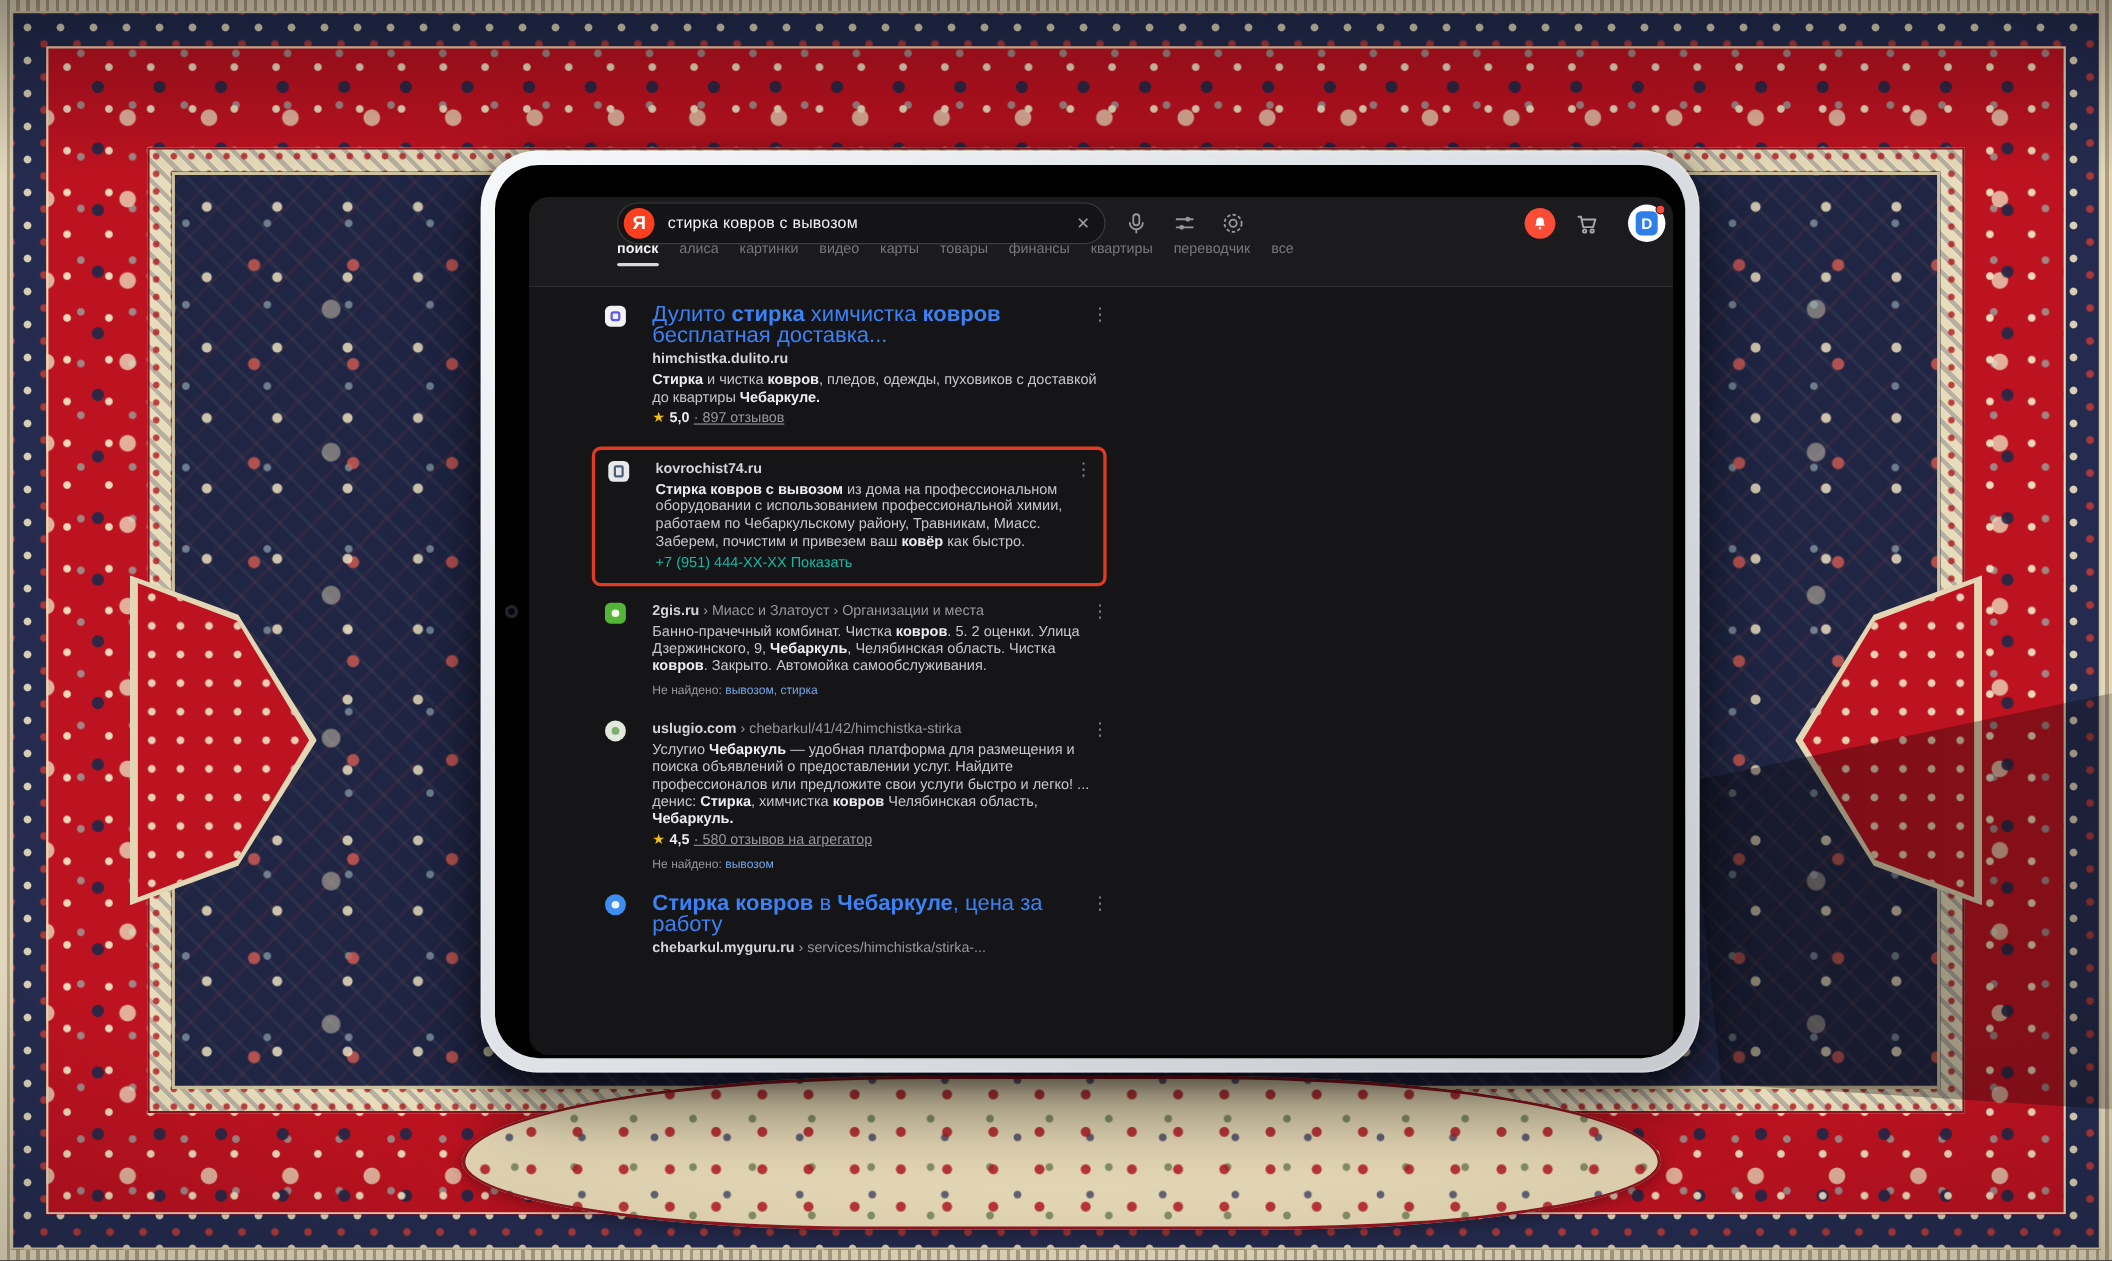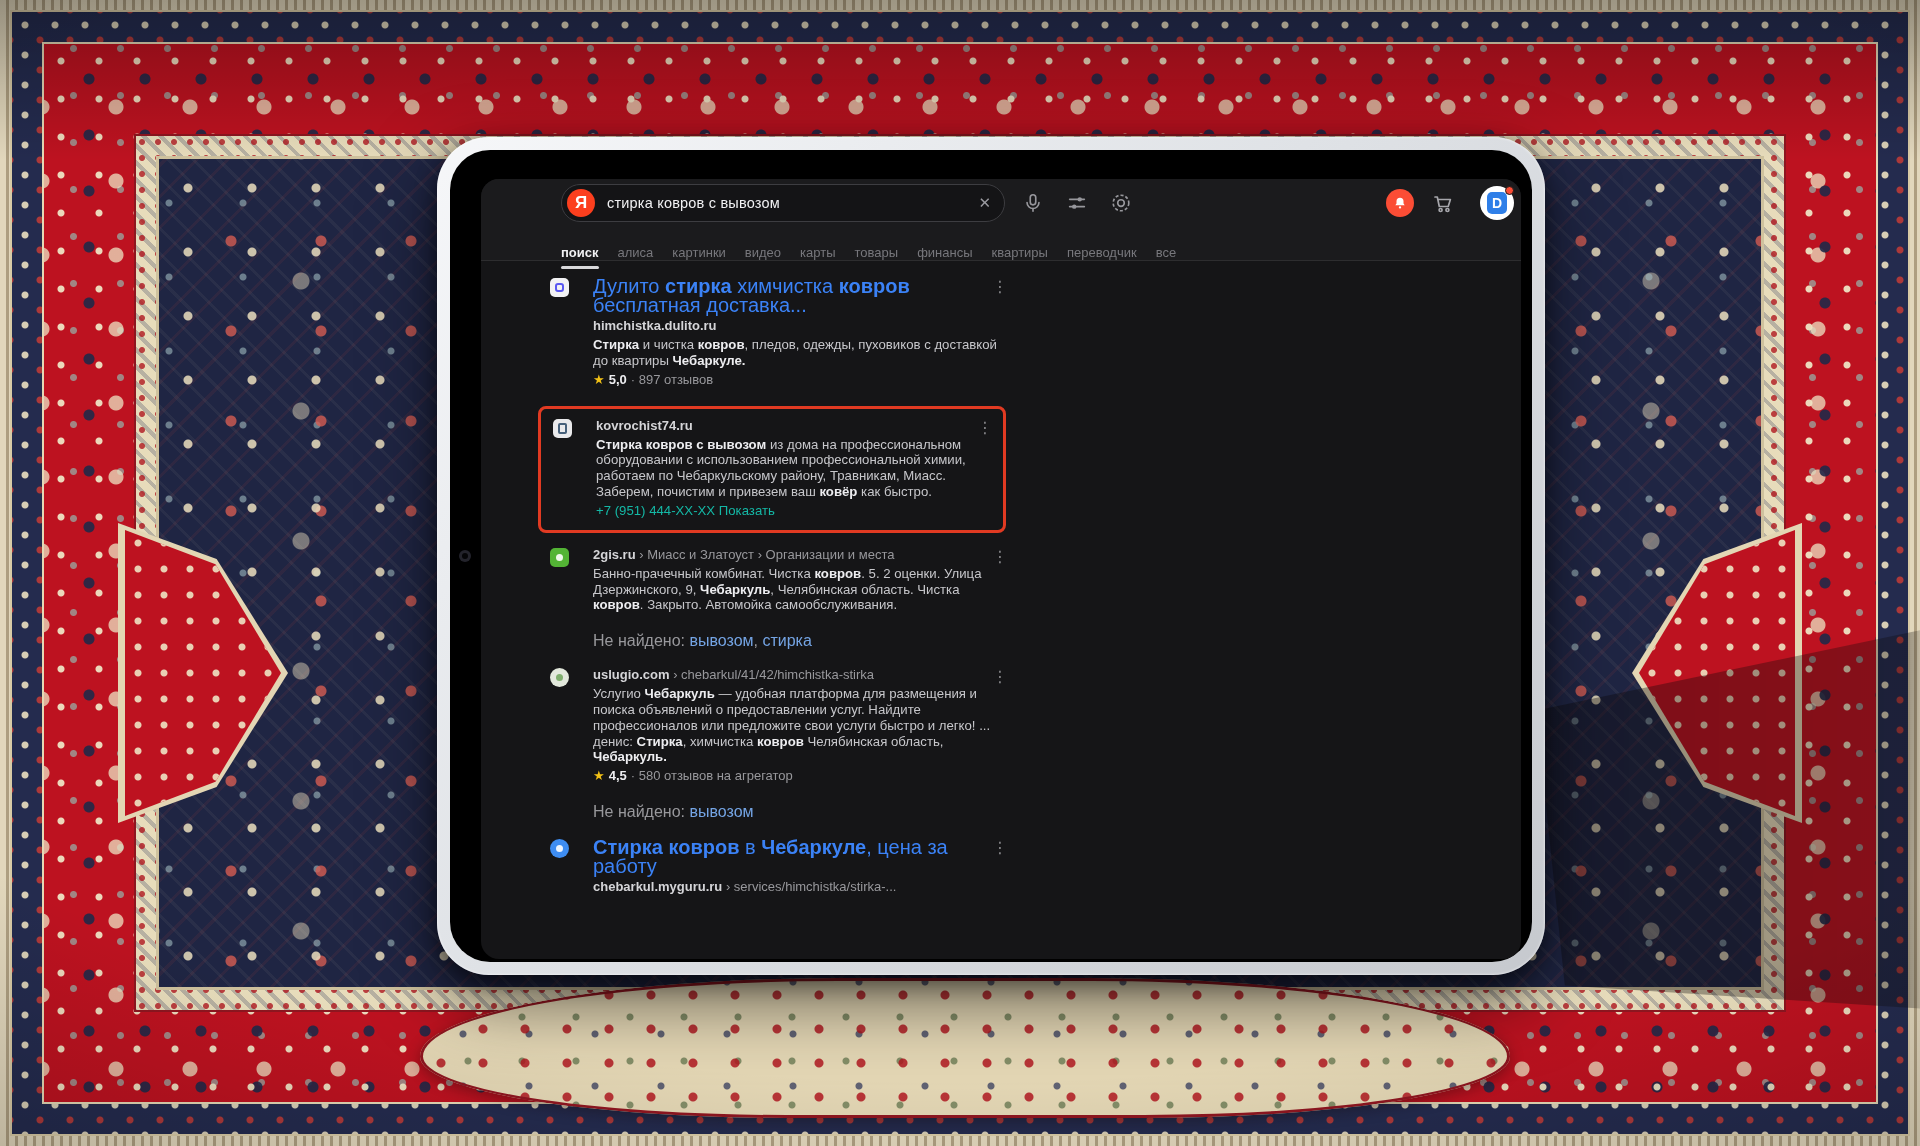--- a/index.html
+++ b/index.html
@@ -104,21 +104,21 @@
   .bell svg{width:14px;height:14px;}
   .cart{position:absolute;left:950px;top:12px;width:24px;height:24px;color:#a6a6ab;cursor:pointer;}
   .cart svg{width:24px;height:24px;display:block;}
   .avatar{position:absolute;left:999px;top:7px;width:34px;height:34px;border-radius:50%;
     background:#fff;cursor:pointer;display:flex;align-items:center;justify-content:center;}
   .avatar-d{width:20px;height:22px;border-radius:5px;background:#2f7fe8;color:#fff;
     font-weight:bold;font-size:14px;display:flex;align-items:center;justify-content:center;}
   .avatar-badge{position:absolute;right:0px;top:0px;width:9px;height:9px;border-radius:50%;
     background:#fb4d35;border:1.5px solid #1b1b1d;}
 
-  .tabs{position:absolute;left:80px;top:66px;display:flex;gap:19px;font-size:13px;}
+  .tabs{position:absolute;left:80px;top:39px;display:flex;gap:19px;font-size:13px;}
   .tab{color:#77777c;cursor:pointer;padding-bottom:9px;position:relative;white-space:nowrap;}
   .tab.active{color:#f1f1f3;font-weight:bold;}
   .tab.active::after{content:"";position:absolute;left:0;bottom:0;width:38px;height:3px;
     border-radius:2px;background:#d9d9db;}
 
   
   .results{position:absolute;left:69px;top:82px;width:456px;padding-top:16px;}
   .result{position:relative;padding-left:43px;margin-bottom:18px;}
   .fav{position:absolute;left:0;top:1px;width:19px;height:19px;border-radius:5px;
     display:flex;align-items:center;justify-content:center;}
@@ -133,22 +133,22 @@
     padding-right:16px;}
   .r-title .b{font-weight:bold;}
   .r-url{font-size:13px;line-height:16px;margin-bottom:3px;}
   .r-url .domain{font-weight:bold;color:#d5d5d8;}
   .r-url .path{color:#98989c;}
   .r-snippet{font-size:13.2px;line-height:15.8px;color:#c7c7cb;margin-bottom:3px;}
   .r-snippet .b{font-weight:bold;color:#ededf0;}
   .rating{font-size:13px;line-height:16px;margin-top:2px;}
   .rating .star{color:#f2c116;font-size:13px;margin-right:4px;}
   .rating .val{font-weight:bold;color:#ededf0;}
-  .rating .cnt{color:#98989c;margin-left:4px;}
-  .not-found{font-size:16px;line-height:16px;margin-top:20px;color:#98989c;}
+  .rating .cnt{color:#98989c;margin-left:4px;text-decoration:underline;}
+  .not-found{font-size:11px;line-height:16px;margin-top:7px;color:#98989c;}
   .not-found .lnk{color:#74a4e4;cursor:pointer;}
   .phone-line{font-size:13.2px;line-height:16px;color:#14b8a6;margin-top:3px;cursor:pointer;}
   .highlight{border:3px solid #e13a22;border-radius:8px;margin:14px 0 14px -12px;
     padding:9px 12px 11px 12px;}
   .highlight .result{margin-bottom:0;}
 </style>
 </head>
 <body>
 
 <div class="stage">

